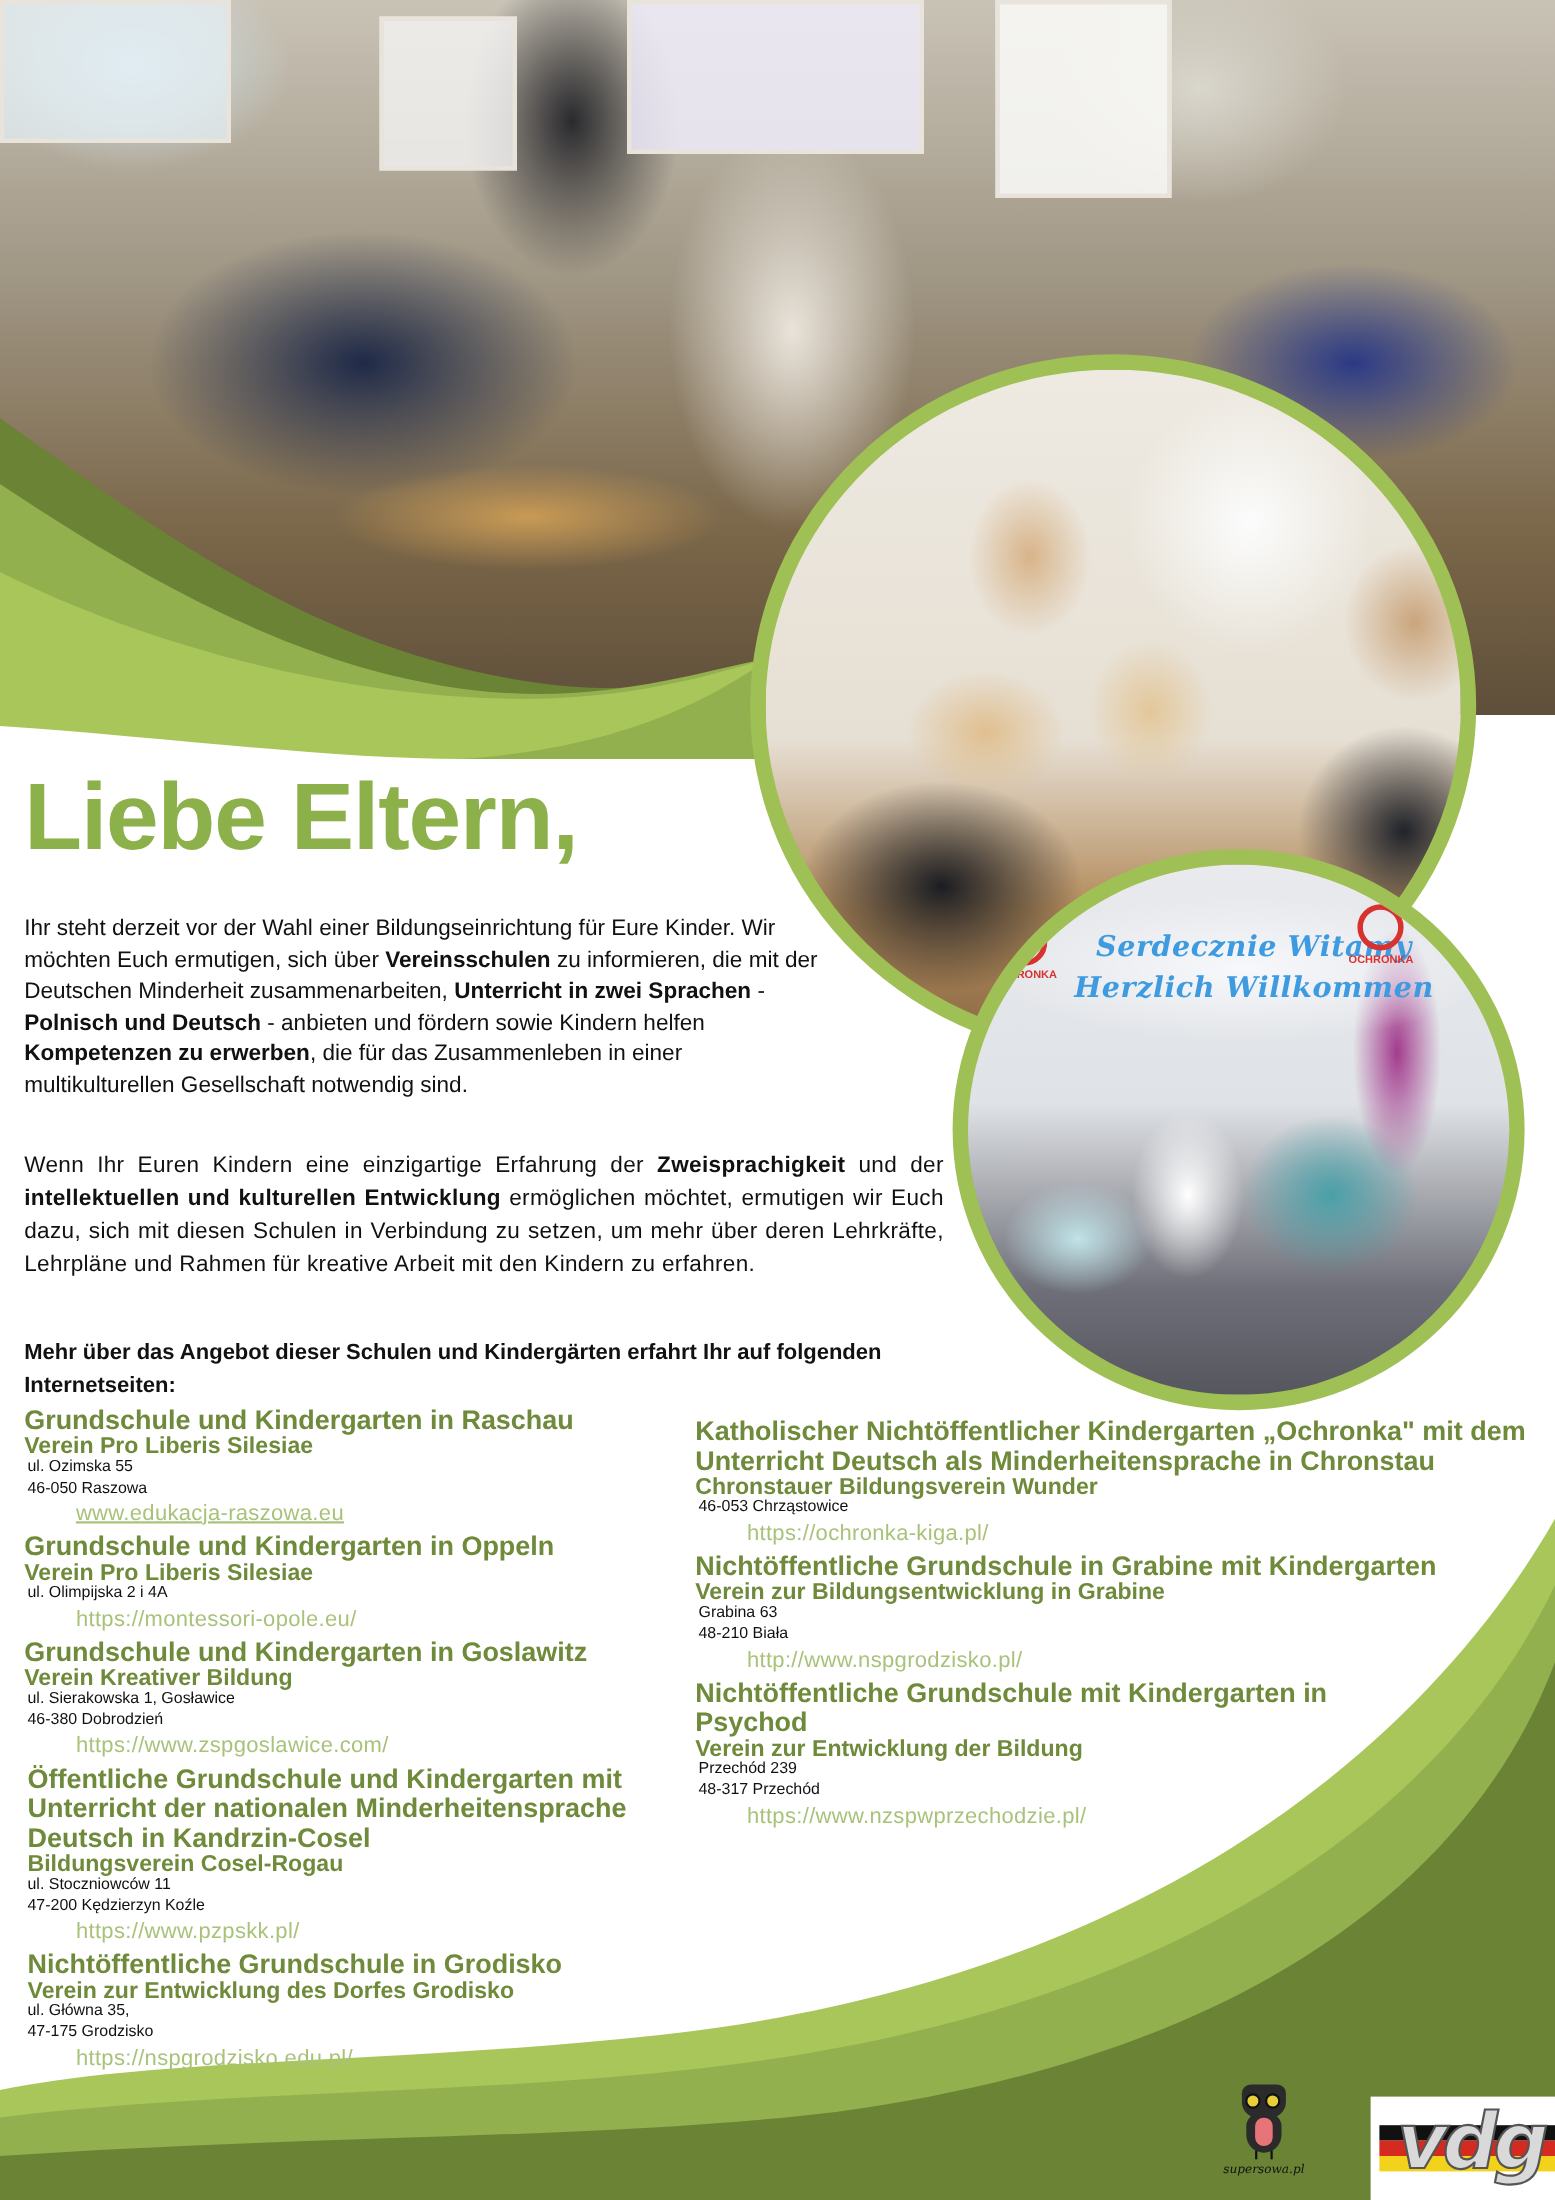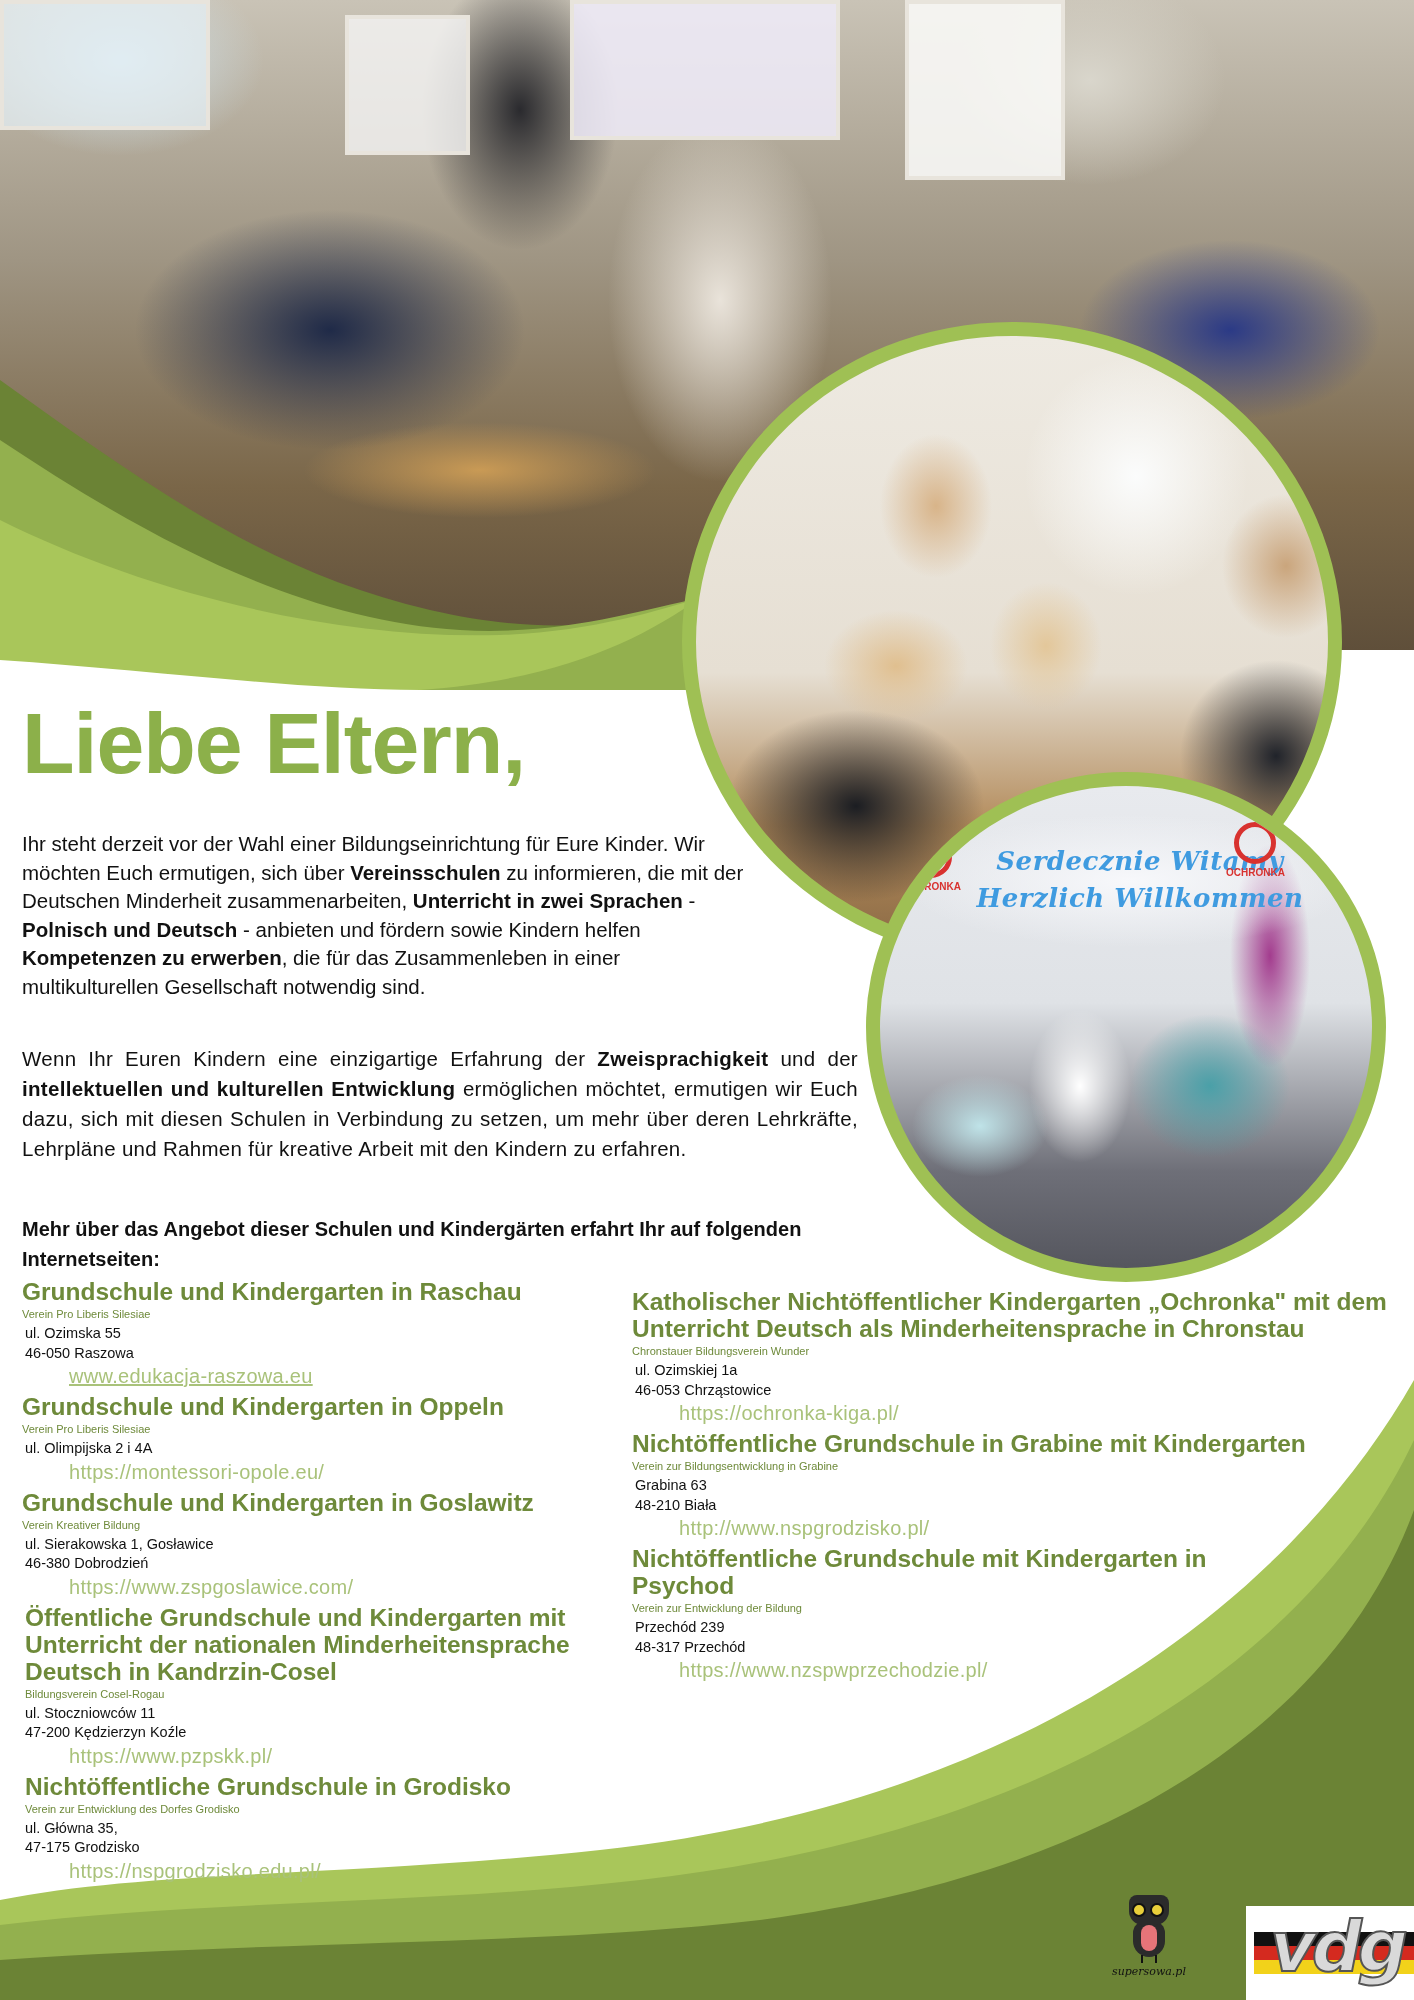--- a/index.html
+++ b/index.html
@@ -82,21 +82,21 @@
     position: absolute; left: 22px; top: 1214px; width: 836px;
     font-family: "Liberation Sans", sans-serif; font-size: 20px; font-weight: bold; line-height: 30px; color: #111;
   }
 
   .col { position: absolute; font-family: "Liberation Sans", sans-serif; }
   .col-left { left: 22px; top: 1278px; width: 600px; }
   .col-right { left: 632px; top: 1288px; width: 780px; }
 
   .school { margin-bottom: 4px; }
   .school-name { font-size: 24.5px; font-weight: bold; color: #6e8a3a; line-height: 27px; }
-  .school-org { font-size: 11px; font-weight: normal; color: #6e8a3a; line-height: 19px; }
+  .school-org { font-size: 21px; font-weight: bold; color: #6e8a3a; line-height: 19px; }
   .school-addr { font-size: 14.5px; color: #111; line-height: 19.5px; padding-left: 3px; }
   .school-url { font-size: 20px; color: #a9c27a; line-height: 26px; padding-left: 3px; text-decoration: none; display: inline-block; letter-spacing: 0.3px; margin-left: 44px; }
   .school-url.underlined { text-decoration: underline; }
 
   
   .swoosh-bottom { position: absolute; left: 0; top: 1380px; width: 1414px; height: 620px; }
 
   
   .logo-owl { position: absolute; left: 1108px; top: 1895px; width: 82px; height: 95px; text-align: center; }
   .owl-body { position: relative; width: 40px; height: 68px; margin: 0 auto; }
@@ -194,21 +194,20 @@
     <div class="school-addr">ul. Główna 35,</div>
     <div class="school-addr">47-175 Grodzisko</div>
     <a class="school-url">https://nspgrodzisko.edu.pl/</a>
   </div>
 </div>
 
 <div class="col col-right">
   <div class="school">
     <div class="school-name">Katholischer Nichtöffentlicher Kindergarten „Ochronka" mit dem Unterricht Deutsch als Minderheitensprache in Chronstau</div>
     <div class="school-org">Chronstauer Bildungsverein Wunder</div>
-    <div class="school-addr">ul. Ozimskiej 1a</div>
     <div class="school-addr">46-053 Chrząstowice</div>
     <a class="school-url">https://ochronka-kiga.pl/</a>
   </div>
   <div class="school">
     <div class="school-name">Nichtöffentliche Grundschule in Grabine mit Kindergarten</div>
     <div class="school-org">Verein zur Bildungsentwicklung in Grabine</div>
     <div class="school-addr">Grabina 63</div>
     <div class="school-addr">48-210 Biała</div>
     <a class="school-url">http://www.nspgrodzisko.pl/</a>
   </div>

